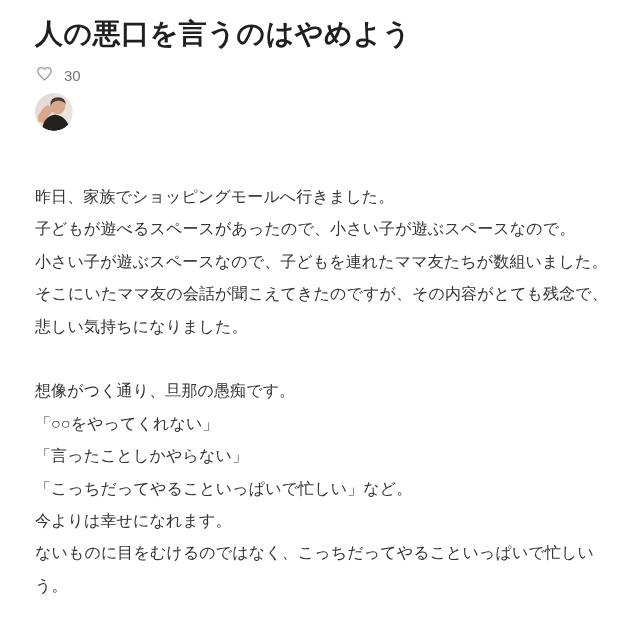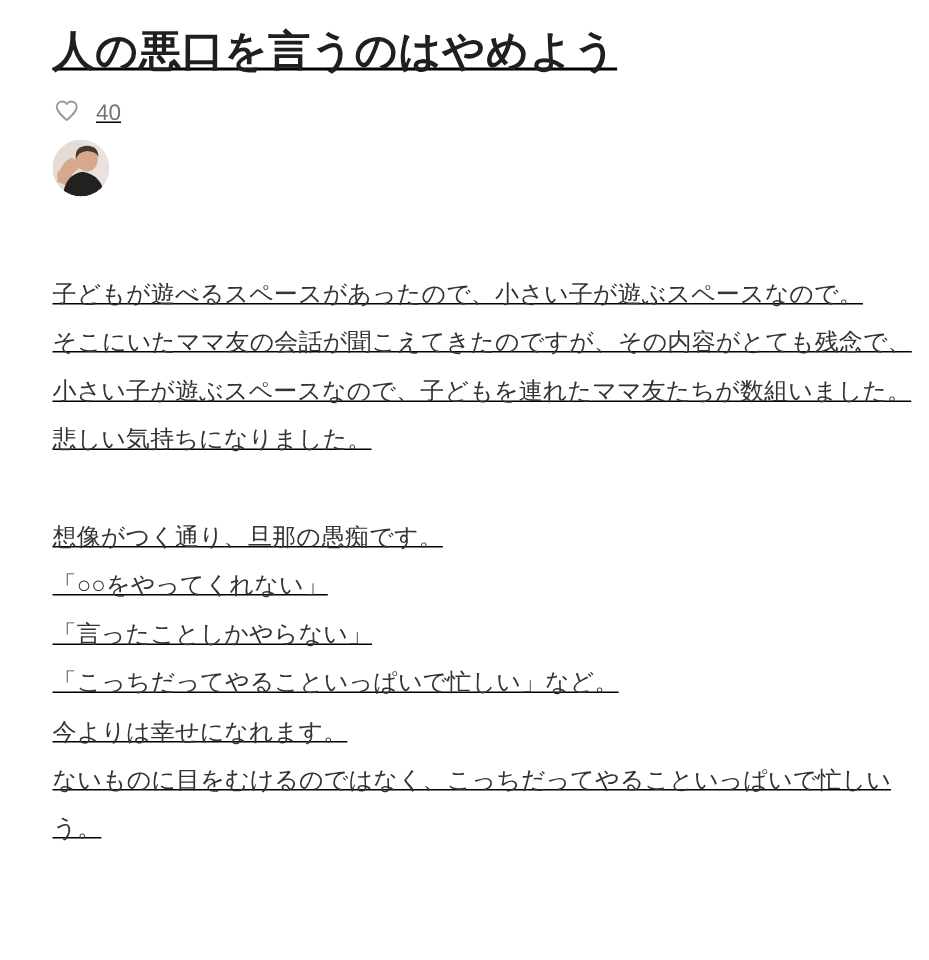--- a/index.html
+++ b/index.html
@@ -4,21 +4,20 @@
 <style>
   * { margin: 0; padding: 0; box-sizing: border-box; }
   html, body { background: #ffffff; }
   .page {
     position: relative;
     width: 614px;
     height: 640px;
     background: #ffffff;
     font-family: "Liberation Sans", "DejaVu Sans", sans-serif;
     overflow: hidden;
-    text-decoration: underline;
   }
   .container { padding: 0 19px 0 35px; }
   .post-title {
     margin-top: 17px;
     font-size: 28px;
     line-height: 34px;
     font-weight: 700;
     letter-spacing: 0.5px;
     color: #1f1f1f;
   }
@@ -92,21 +91,21 @@
     <h1 class="post-title">人の悪口を言うのはやめよう</h1>
 
     <div class="like-row">
       <button class="heart-btn">
         <span>
           <svg width="19" height="19" viewBox="0 0 24 24">
             <path d="M12 20.3 C7.2 16.1 3.6 12.9 3.6 9.3 C3.6 6.6 5.7 4.6 8.3 4.6 C9.9 4.6 11.2 5.4 12 6.7 C12.8 5.4 14.1 4.6 15.7 4.6 C18.3 4.6 20.4 6.6 20.4 9.3 C20.4 12.9 16.8 16.1 12 20.3 Z" fill="none" stroke="#999999" stroke-width="1.6" stroke-linejoin="round"></path>
           </svg>
         </span>
       </button>
-      <span class="like-count">40</span>
+      <span class="like-count">30</span>
     </div>
 
     <div class="author-row">
       <span class="avatar">
         <svg width="38" height="38" viewBox="0 0 38 38">
           <defs>
               <clipPath id="avclip">
                 <circle cx="19" cy="19" r="19"></circle>
               </clipPath>
             </defs>
@@ -117,23 +116,24 @@
             <circle cx="7.5" cy="24" r="4.5" fill="#d8a88d"></circle>
             <ellipse cx="23" cy="13.5" rx="7.2" ry="7.8" fill="#d8a88d"></ellipse>
             <path d="M15.5 12 Q15 4.5 23 4.2 Q31 4.5 30.5 12 Q30 8.2 23 7.6 Q16.5 8.2 15.5 14 Z" fill="#473831"></path>
             <path d="M7 38 Q8 23.5 20 21.5 Q33 23.5 35 38 Z" fill="#23211f"></path>
           </g>
         </svg>
       </span>
     </div>
 
     <div class="article-body">
+      <p class="line">昨日、家族でショッピングモールへ行きました。</p>
       <p class="line">子どもが遊べるスペースがあったので、小さい子が遊ぶスペースなので。</p>
+      <p class="line">小さい子が遊ぶスペースなので、子どもを連れたママ友たちが数組いました。</p>
       <p class="line">そこにいたママ友の会話が聞こえてきたのですが、その内容がとても残念で、</p>
-      <p class="line">小さい子が遊ぶスペースなので、子どもを連れたママ友たちが数組いました。</p>
       <p class="line">悲しい気持ちになりました。</p>
       <p class="line"></p>
       <p class="line">想像がつく通り、旦那の愚痴です。</p>
       <p class="line">「○○をやってくれない」</p>
       <p class="line">「言ったことしかやらない」</p>
       <p class="line">「こっちだってやることいっぱいで忙しい」など。</p>
       <p class="line">今よりは幸せになれます。</p>
       <p class="line">ないものに目をむけるのではなく、こっちだってやることいっぱいで忙しい</p>
       <p class="line">う。</p>
     </div>

